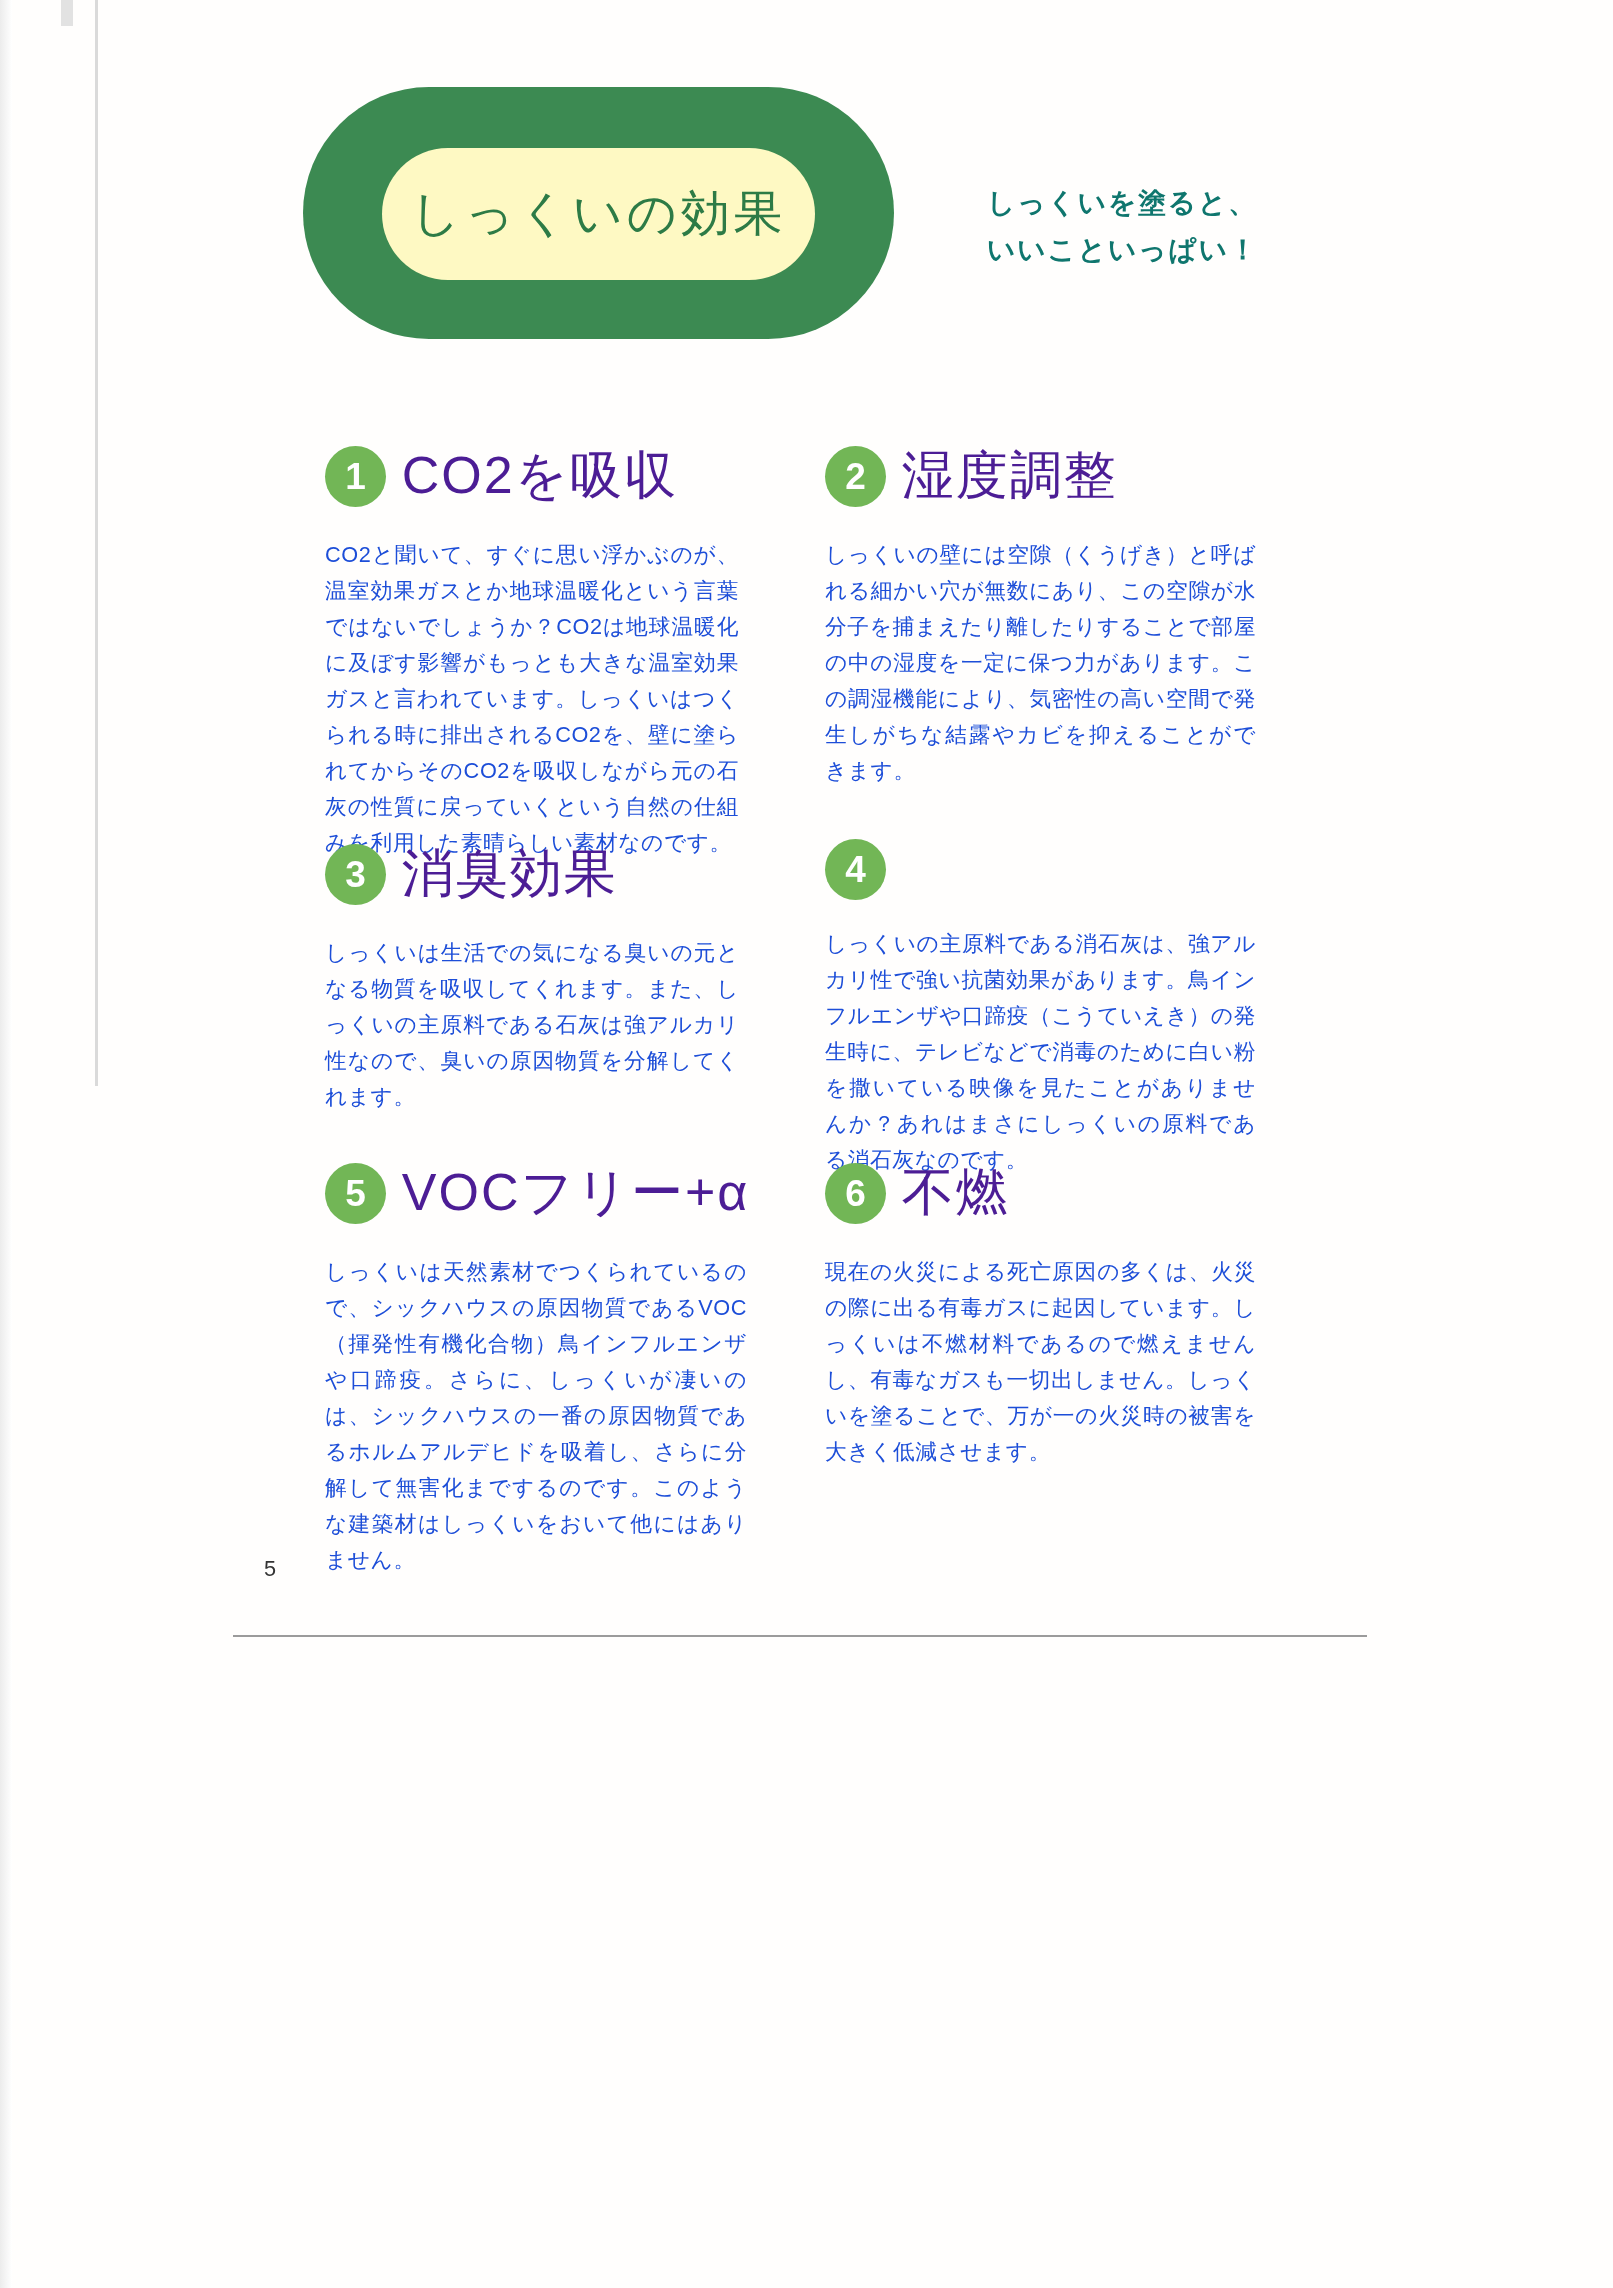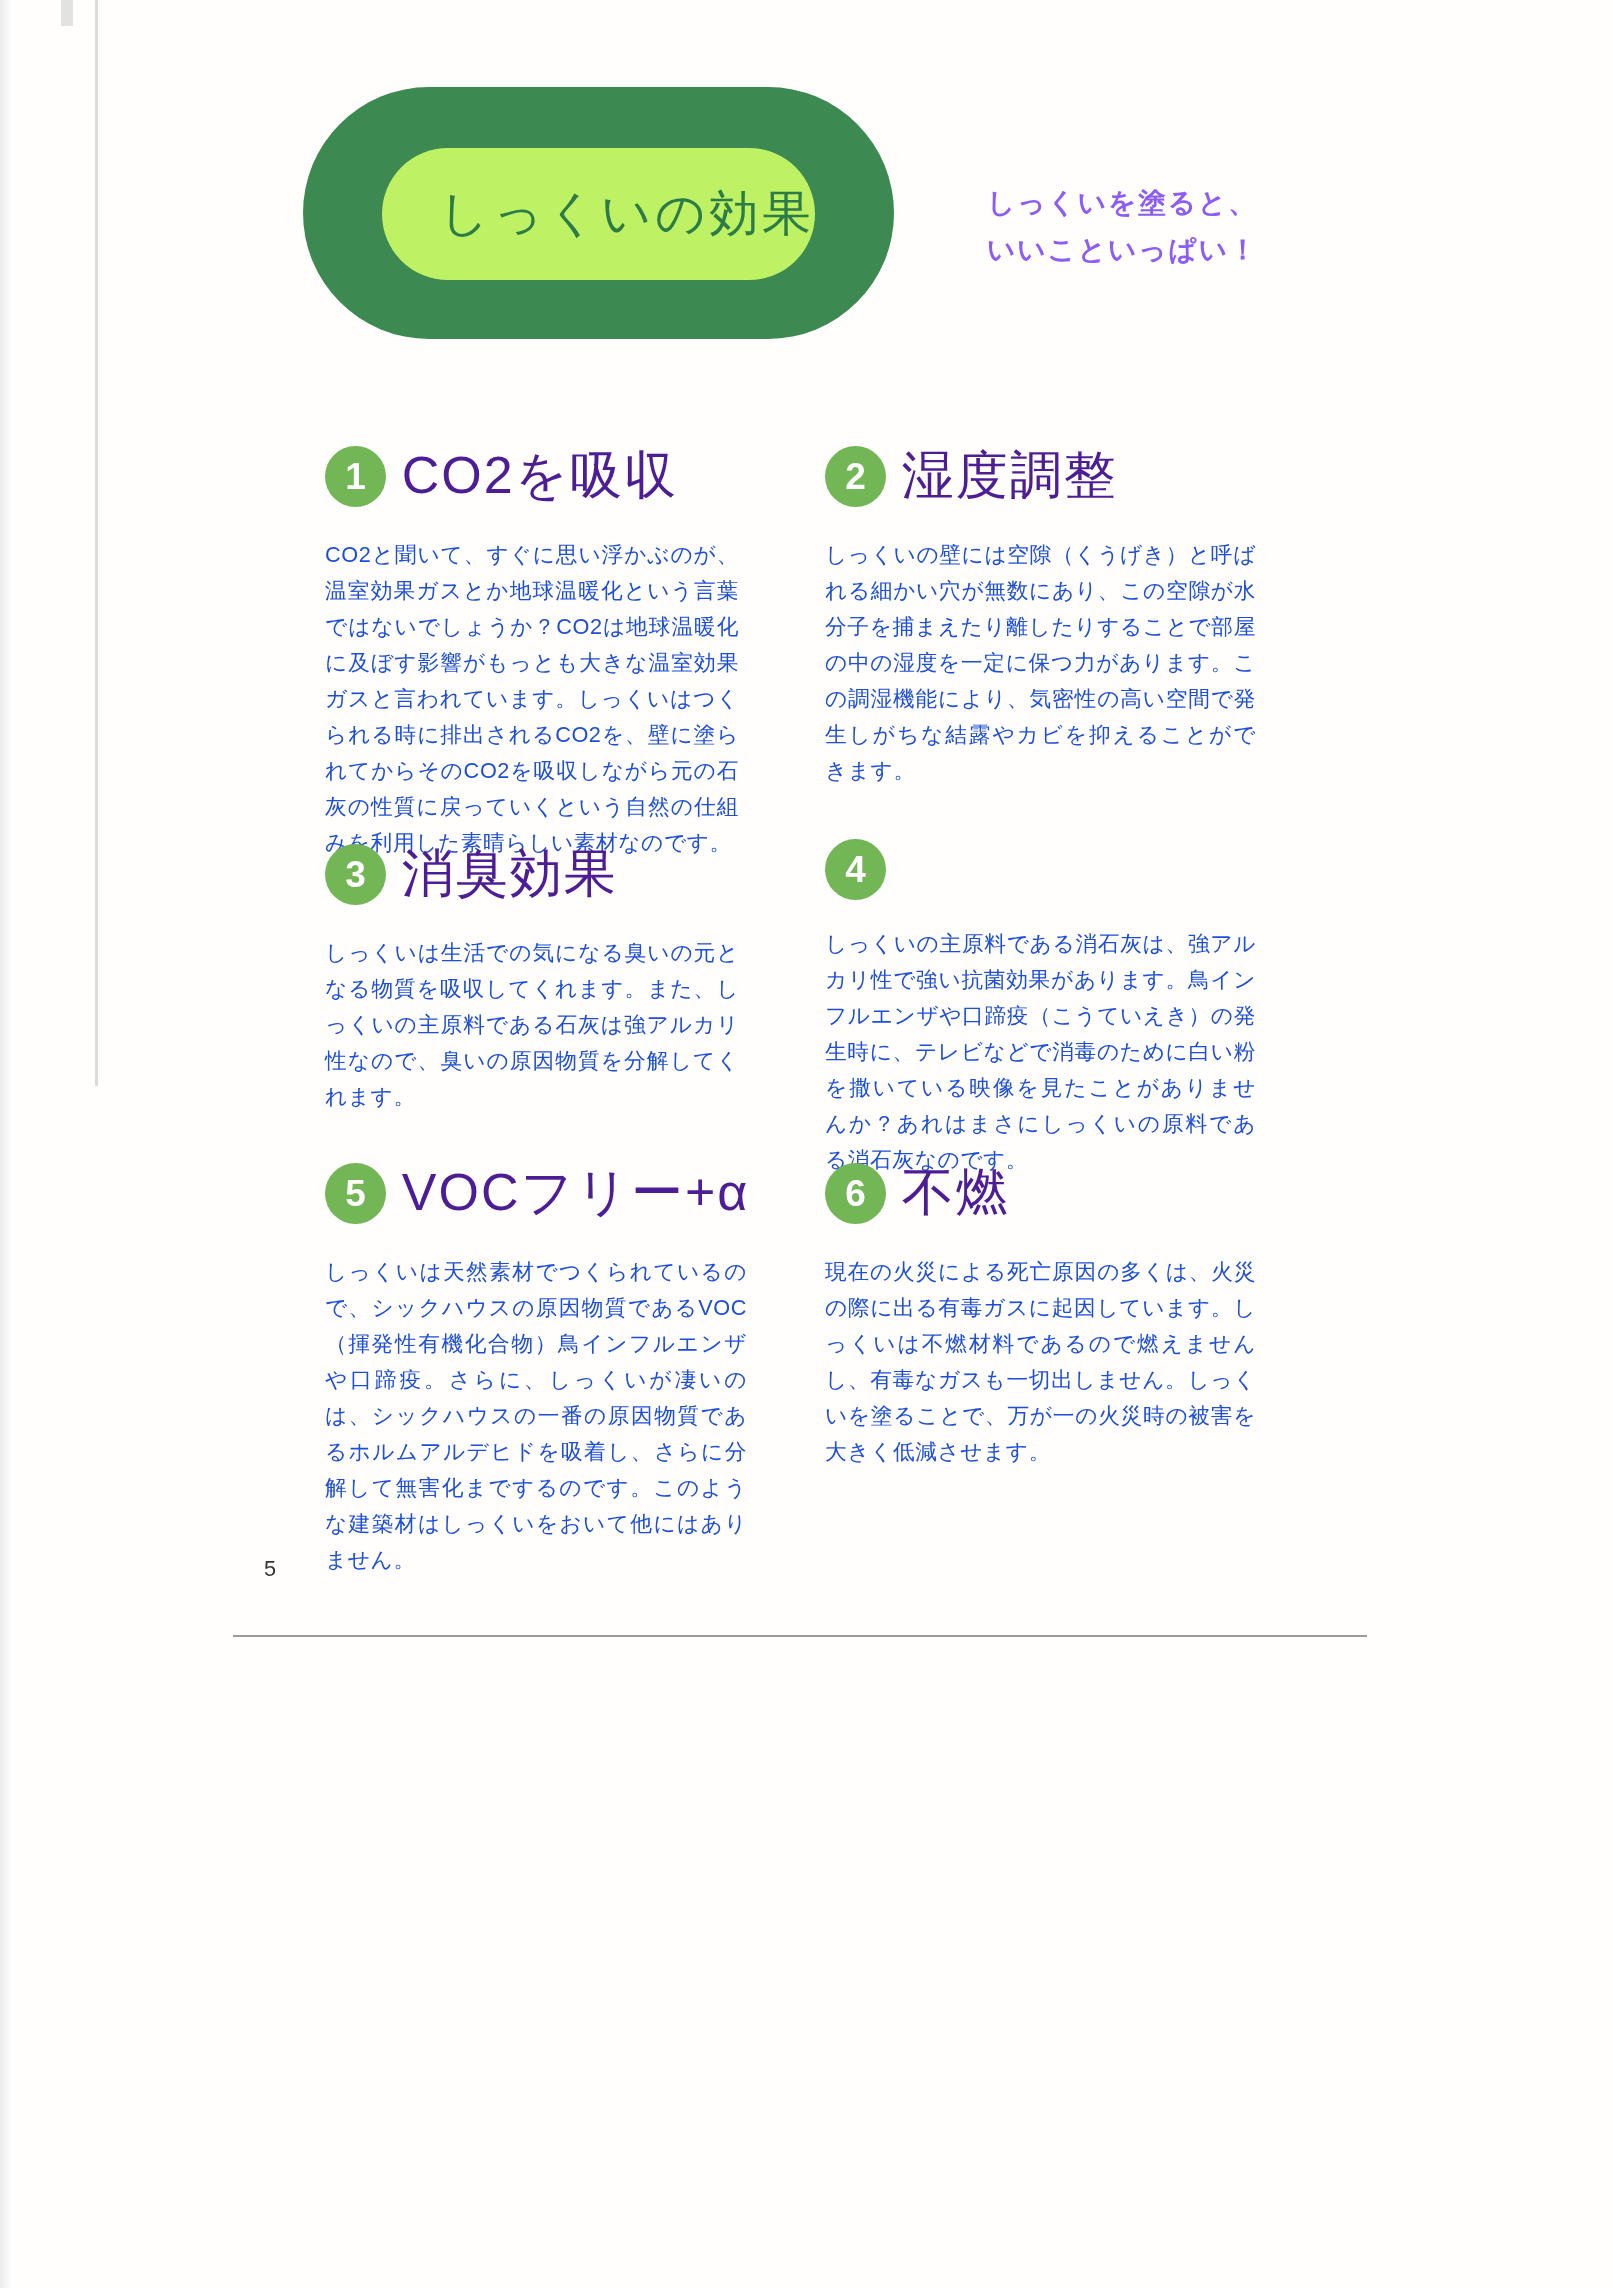--- a/index.html
+++ b/index.html
@@ -17,31 +17,31 @@
   .scan-line{position:absolute;left:95px;top:0;width:3px;height:1086px;background:#dadada;}
   .scan-mark{position:absolute;left:61px;top:0;width:11.8px;height:25.6px;background:#e2e2e2;}
 
   
   .badge{
     position:absolute;left:303px;top:87px;width:591px;height:252px;
     background:#3c8a52;border-radius:126px;
   }
   .badge-inner{
     position:absolute;left:79px;top:61px;right:79px;bottom:59px;
-    background:#bef264;border-radius:79px;
-    display:flex;align-items:center;justify-content:flex-end;
+    background:#fef9c3;border-radius:79px;
+    display:flex;align-items:center;justify-content:center;
   }
   .badge-title{
     font-family:"DejaVu Serif","Liberation Serif",serif;
     font-size:49px;color:#2d7b46;letter-spacing:3.9px;font-weight:500;
     white-space:nowrap;
   }
   .tagline{
     position:absolute;left:987px;top:179px;
-    font-size:27.6px;font-weight:bold;color:#8b5cf6;
+    font-size:27.6px;font-weight:bold;color:#0f766e;
     line-height:47px;letter-spacing:2px;white-space:nowrap;
   }
 
   
   .section{position:absolute;}
   #s1{left:325px;top:441px;width:414px;}
   #s2{left:825px;top:441px;width:431px;}
   #s3{left:325px;top:839px;width:414px;}
   #s4{left:825px;top:839px;width:431px;}
   #s5{left:325px;top:1158px;width:422px;}

